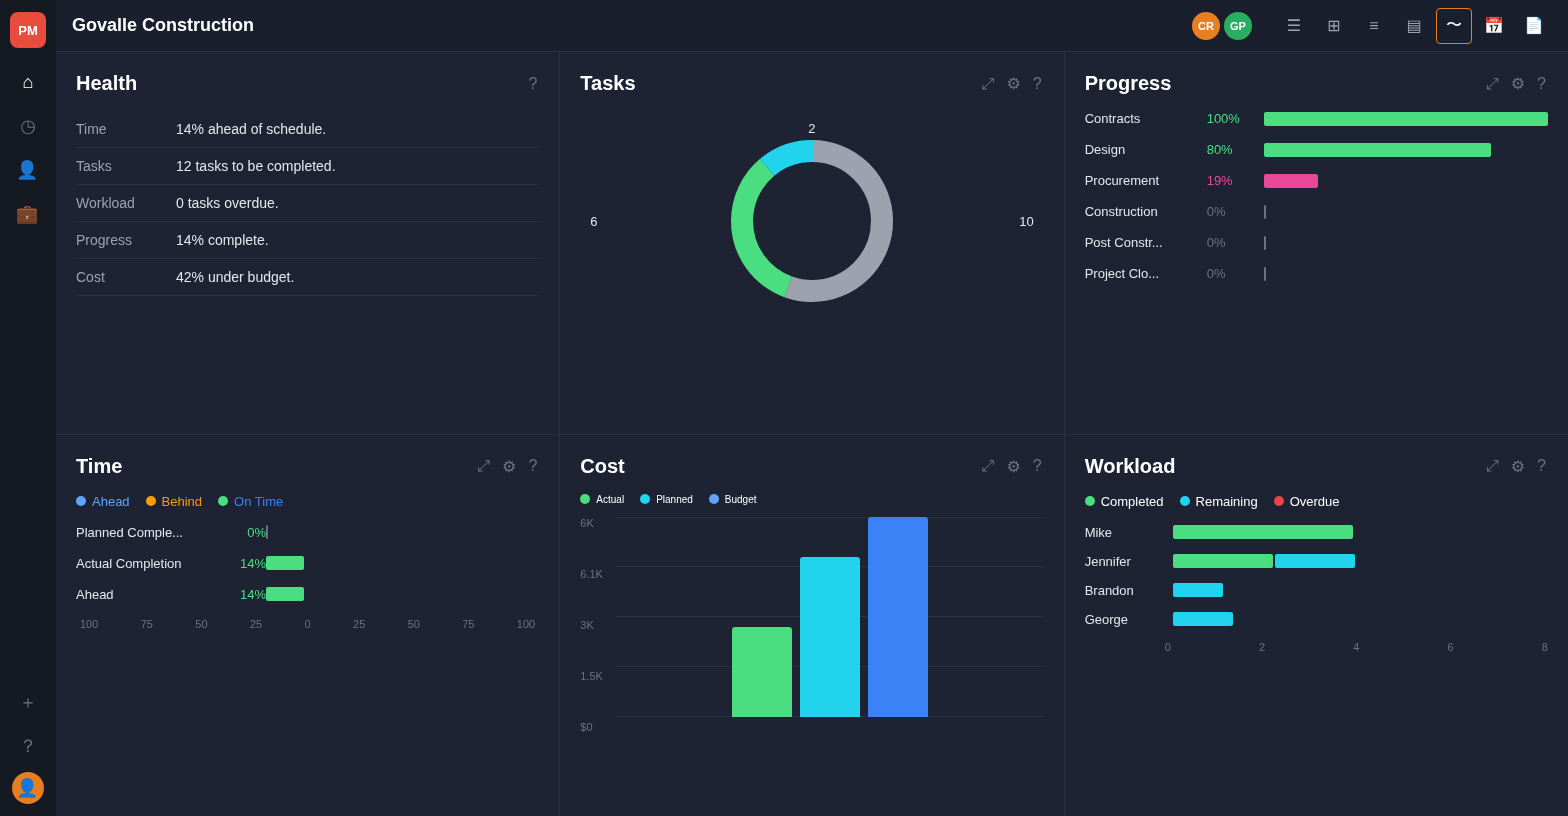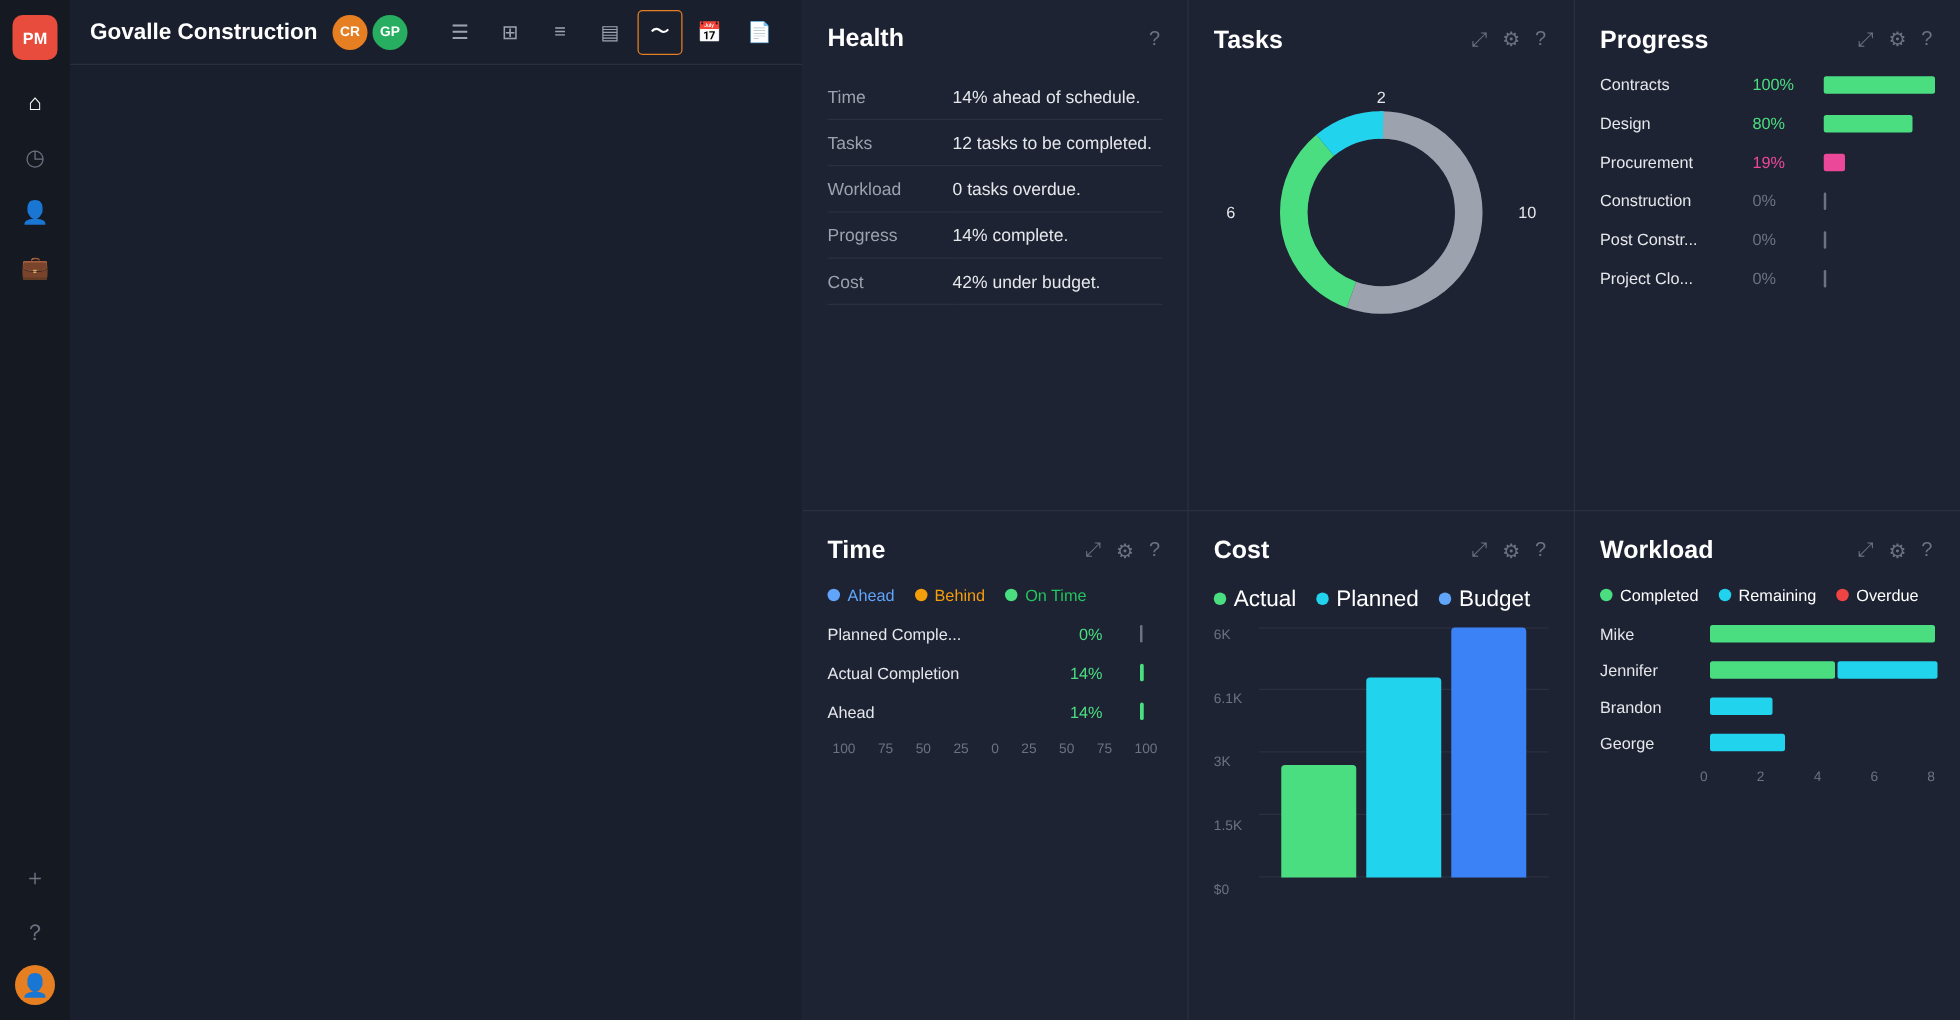--- a/index.html
+++ b/index.html
@@ -30,21 +30,21 @@
       border-radius: 6px;
       cursor: pointer;
       color: #6b7280;
       font-size: 18px;
     }
     .sidebar-icon.active { color: #fff; }
     .sidebar-spacer { flex: 1; }
     .sidebar-bottom { display: flex; flex-direction: column; align-items: center; gap: 8px; }
 
     
-    .main { flex: 1; display: flex; overflow: hidden; }
+    .main { flex: 1; display: flex; flex-direction: column; overflow: hidden; }
 
     
     .header {
       height: 52px;
       background: #1a1f2e;
       border-bottom: 1px solid #2a3040;
       display: flex;
       align-items: center;
       padding: 0 16px;
       gap: 12px;
@@ -149,58 +149,58 @@
     .bar-pink { background: #ec4899; }
     .bar-zero { width: 2px; background: #6b7280; }
 
     
     .time-legend {
       display: flex;
       gap: 16px;
       margin-bottom: 16px;
       font-size: 13px;
     }
-    .time-row { display: flex; align-items: center; margin-bottom: 16px; gap: 30px; }
+    .time-row { display: flex; align-items: center; margin-bottom: 16px; }
     .time-row-label { width: 140px; font-size: 13px; color: #e5e7eb; }
     .time-row-pct { width: 50px; text-align: right; font-size: 13px; color: #4ade80; }
     .time-row-bar-container { flex: 1; display: flex; align-items: center; }
     .time-bar-right { height: 14px; background: #4ade80; border-radius: 2px; }
     .time-bar-zero { width: 2px; height: 14px; background: #6b7280; border-radius: 2px; }
     .time-axis {
       display: flex;
       justify-content: space-between;
       font-size: 11px;
       color: #6b7280;
       margin-top: 8px;
       padding: 0 4px;
     }
 
     
-    .cost-legend { display: flex; gap: 16px; margin-bottom: 12px; font-size: 18px; }
+    .cost-legend { display: flex; gap: 16px; margin-bottom: 12px; font-size: 10px; }
 
     
     .workload-legend { display: flex; gap: 16px; margin-bottom: 16px; font-size: 13px; }
     .workload-row { display: flex; align-items: center; margin-bottom: 14px; }
     .workload-label { width: 88px; font-size: 13px; color: #e5e7eb; flex-shrink: 0; }
     .workload-bars { flex: 1; display: flex; gap: 2px; align-items: center; }
     .workload-bar { height: 14px; border-radius: 2px; }
     .wl-completed { background: #4ade80; }
     .wl-remaining { background: #22d3ee; }
     .workload-axis {
       display: flex;
       justify-content: space-between;
       font-size: 11px;
       color: #6b7280;
       padding-left: 80px;
       margin-top: 4px;
     }
 
     .color-blue { color: #60a5fa; }
     .color-orange { color: #f59e0b; }
-    .color-green-legend { color: #22c55e; }
+    .color-green-legend { color: #3b82f6; }
     .dot-blue { background: #60a5fa; }
     .dot-orange { background: #f59e0b; }
     .dot-green { background: #4ade80; }
     .dot-cyan { background: #22d3ee; }
     .dot-gray { background: #9ca3af; }
     .dot-red { background: #ef4444; }
   </style>
 </head>
 <body>
 

